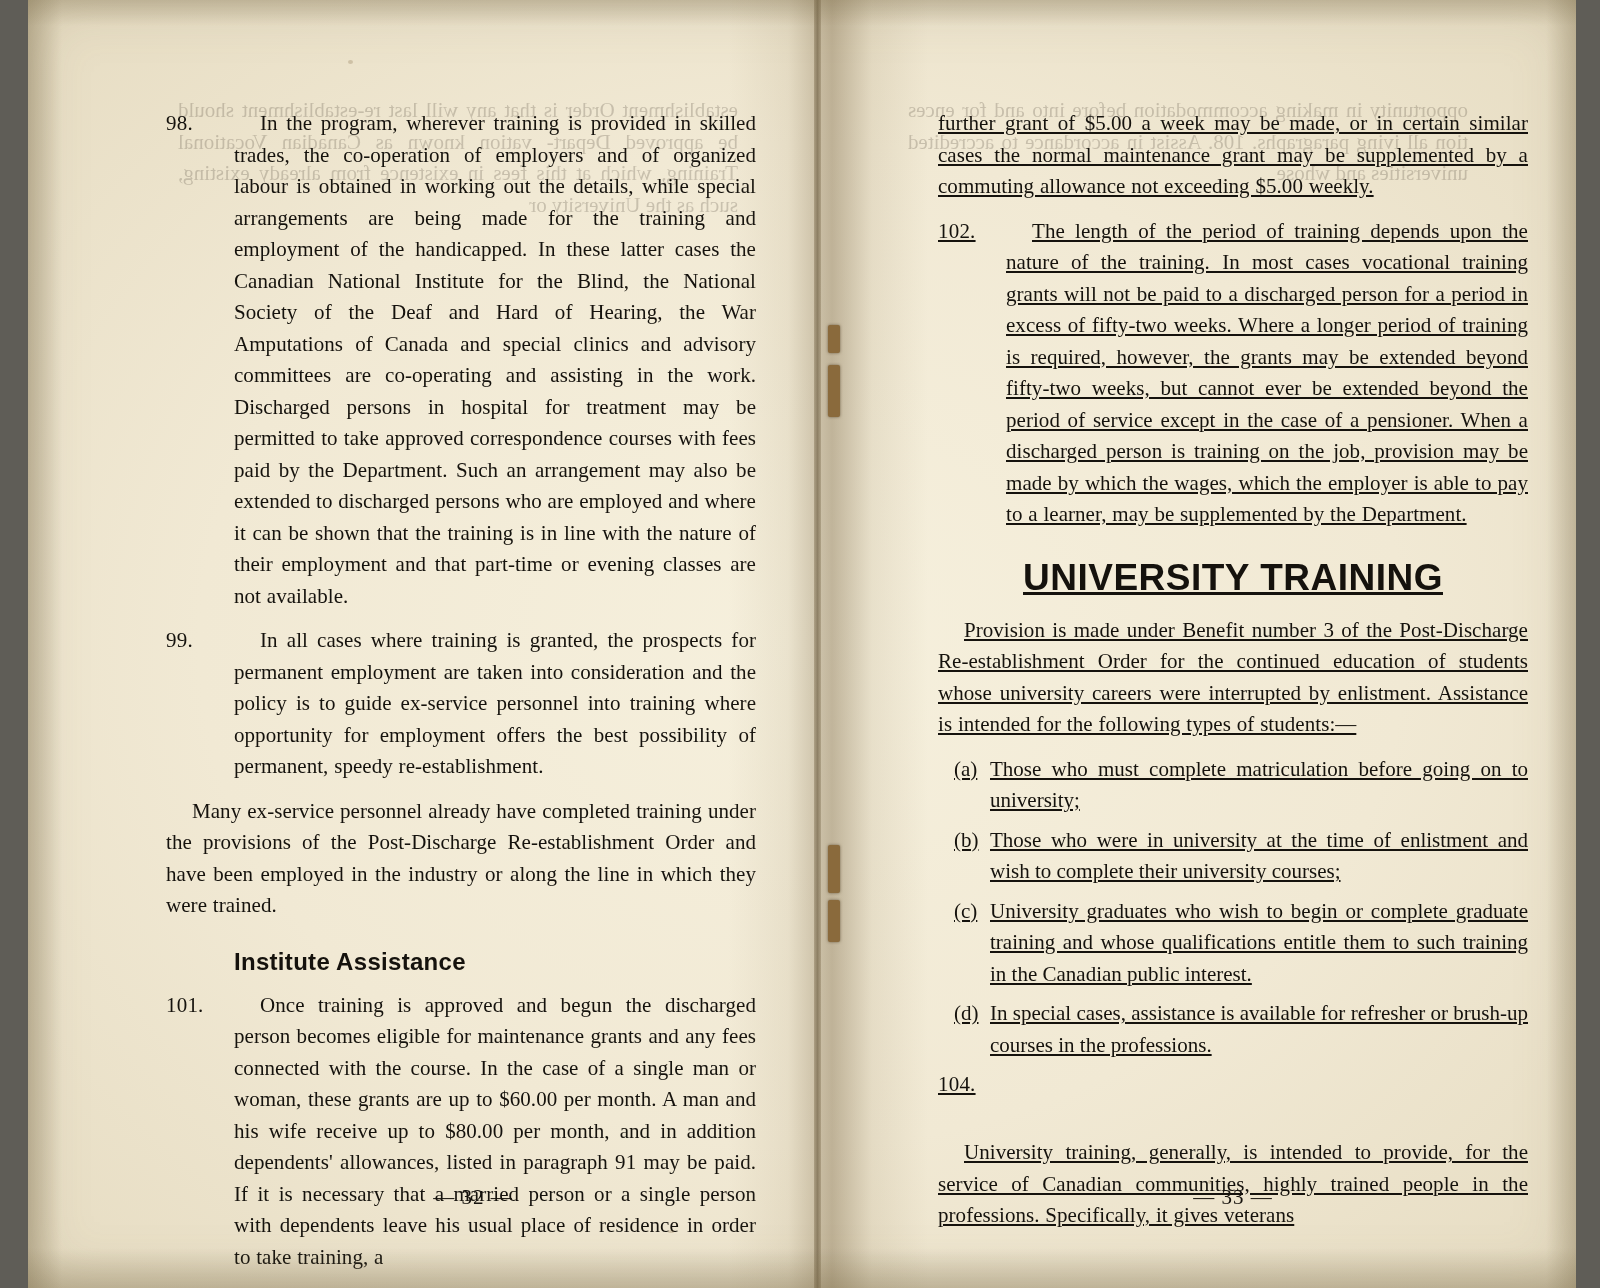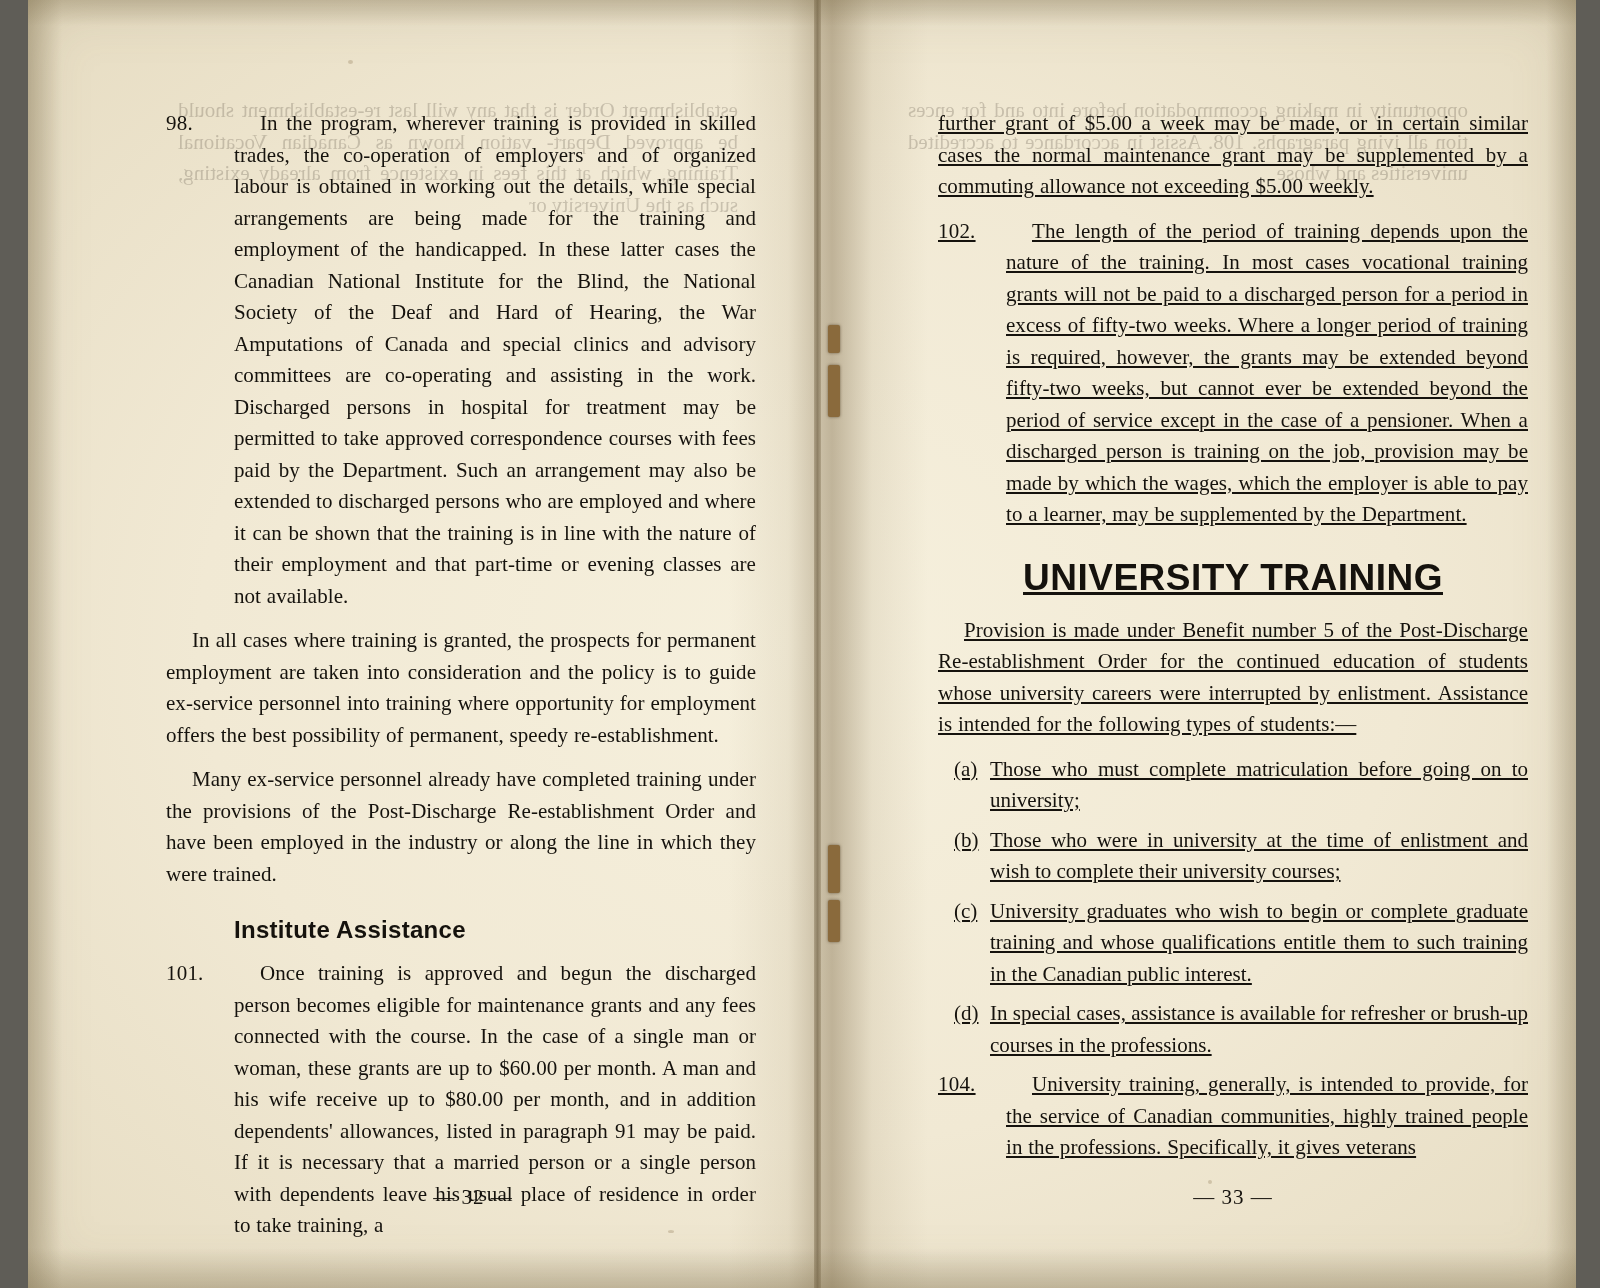--- a/index.html
+++ b/index.html
@@ -204,20 +204,21 @@
     <div class="showthrough st-right">opportunity in making accommodation before into and for ences tion all iving paragraphs. 108. Assist in accordance to accredited universities and whose</div>
 
     <div class="col left">
 
       <div class="para">
         <div class="num">98.</div>
         <div class="ptext">In the program, wherever training is provided in skilled trades, the co-operation of employers and of organized labour is obtained in working out the details, while special arrangements are being made for the training and employment of the handicapped. In these latter cases the Canadian National Institute for the Blind, the National Society of the Deaf and Hard of Hearing, the War Amputations of Canada and special clinics and advisory committees are co-operating and assisting in the work. Discharged persons in hospital for treatment may be permitted to take approved correspondence courses with fees paid by the Department. Such an arrangement may also be extended to discharged persons who are employed and where it can be shown that the training is in line with the nature of their employment and that part-time or evening classes are not available.</div>
       </div>
 
       <div class="para">
+        <div class="num">99.</div>
         <div class="ptext">In all cases where training is granted, the prospects for permanent employment are taken into consideration and the policy is to guide ex-service personnel into training where opportunity for employment offers the best possibility of permanent, speedy re-establishment.</div>
       </div>
 
       <div class="para">
         <div class="ptext">Many ex-service personnel already have completed training under the provisions of the Post-Discharge Re-establishment Order and have been employed in the industry or along the line in which they were trained.</div>
       </div>
 
       <h2 class="section">Institute Assistance</h2>
 
       <div class="para">
@@ -235,41 +236,41 @@
       </div>
 
       <div class="para">
         <div class="num">102.</div>
         <div class="ptext">The length of the period of training depends upon the nature of the training. In most cases vocational training grants will not be paid to a discharged person for a period in excess of fifty-two weeks. Where a longer period of training is required, however, the grants may be extended beyond fifty-two weeks, but cannot ever be extended beyond the period of service except in the case of a pensioner. When a discharged person is training on the job, provision may be made by which the wages, which the employer is able to pay to a learner, may be supplemented by the Department.</div>
       </div>
 
       <h2 class="bigsection">UNIVERSITY TRAINING</h2>
 
       <div class="para">
-        <div class="ptext">Provision is made under Benefit number 5 of the Post-Discharge Re-establishment Order for the continued education of students whose university careers were interrupted by enlistment. Assistance is intended for the following types of students:—</div>
+        <div class="ptext">Provision is made under Benefit number 3 of the Post-Discharge Re-establishment Order for the continued education of students whose university careers were interrupted by enlistment. Assistance is intended for the following types of students:—</div>
       </div>
 
       <div class="listitem">
         <div class="litem-label">(a)</div>
         <div class="litem-text">Those who must complete matriculation before going on to university;</div>
       </div>
       <div class="listitem">
         <div class="litem-label">(b)</div>
         <div class="litem-text">Those who were in university at the time of enlistment and wish to complete their university courses;</div>
       </div>
       <div class="listitem">
         <div class="litem-label">(c)</div>
         <div class="litem-text">University graduates who wish to begin or complete graduate training and whose qualifications entitle them to such training in the Canadian public interest.</div>
       </div>
       <div class="listitem">
         <div class="litem-label">(d)</div>
         <div class="litem-text">In special cases, assistance is available for refresher or brush-up courses in the professions.</div>
       </div>
 
-      <div class="para" style="margin-top:6px;">
+      <div class="para" style="margin-top:6px;flex-direction:column;">
         <div class="num">104.</div>
         <div class="ptext">University training, generally, is intended to provide, for the service of Canadian communities, highly trained people in the professions. Specifically, it gives veterans</div>
       </div>
     </div>
 
     <div class="folio right">— 33 —</div>
 
     <div class="gutter"></div>
     <div class="spine-line"></div>
     <div class="staple s1"></div>

